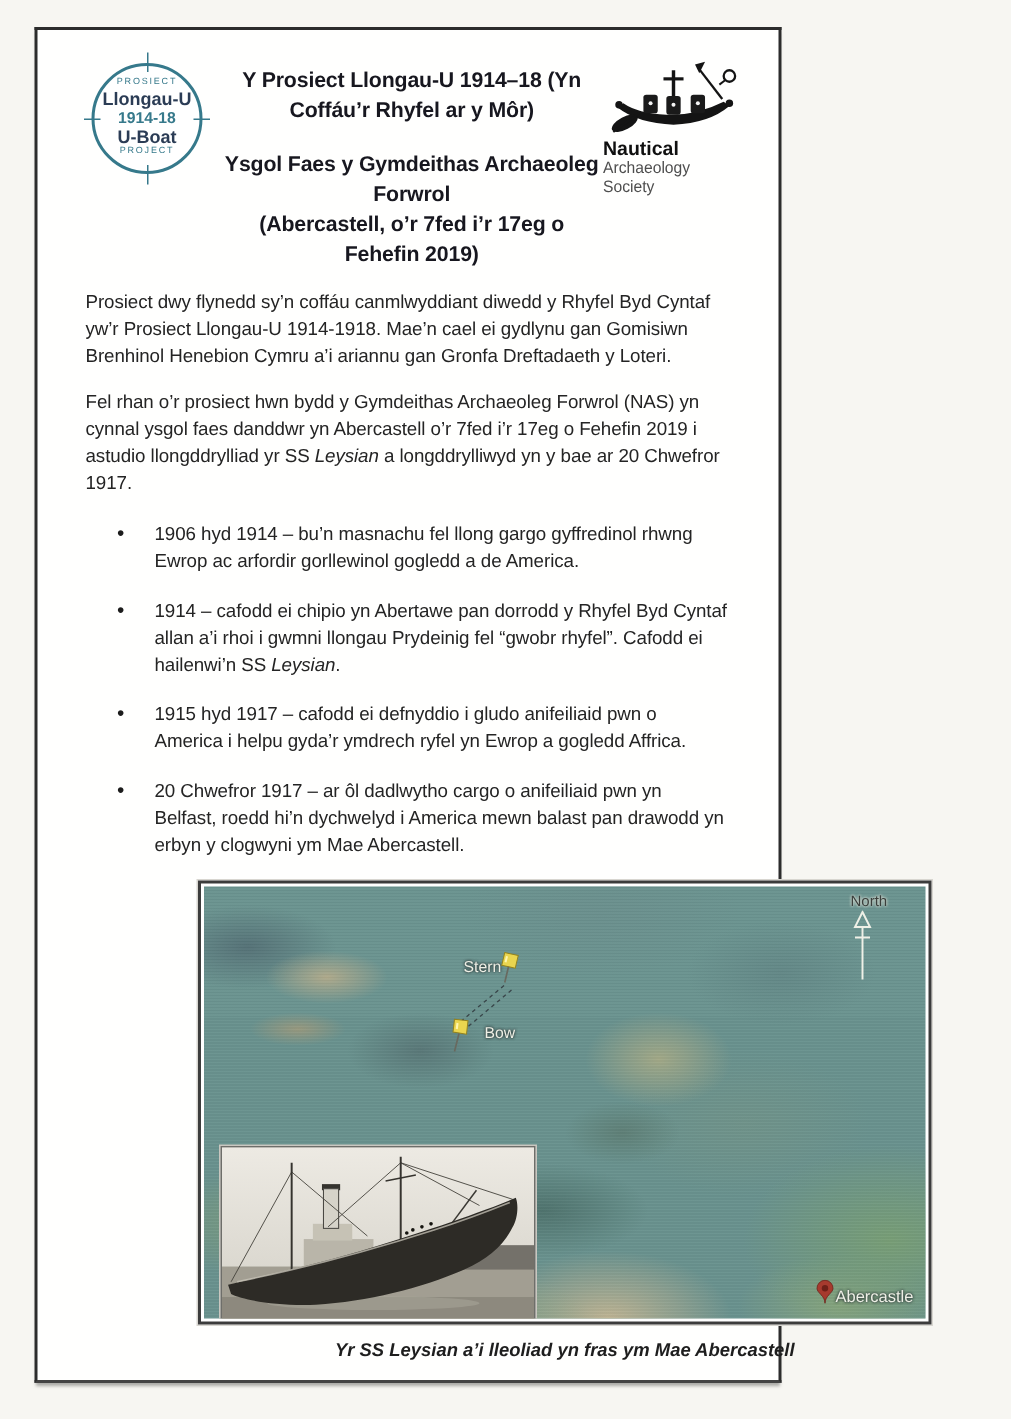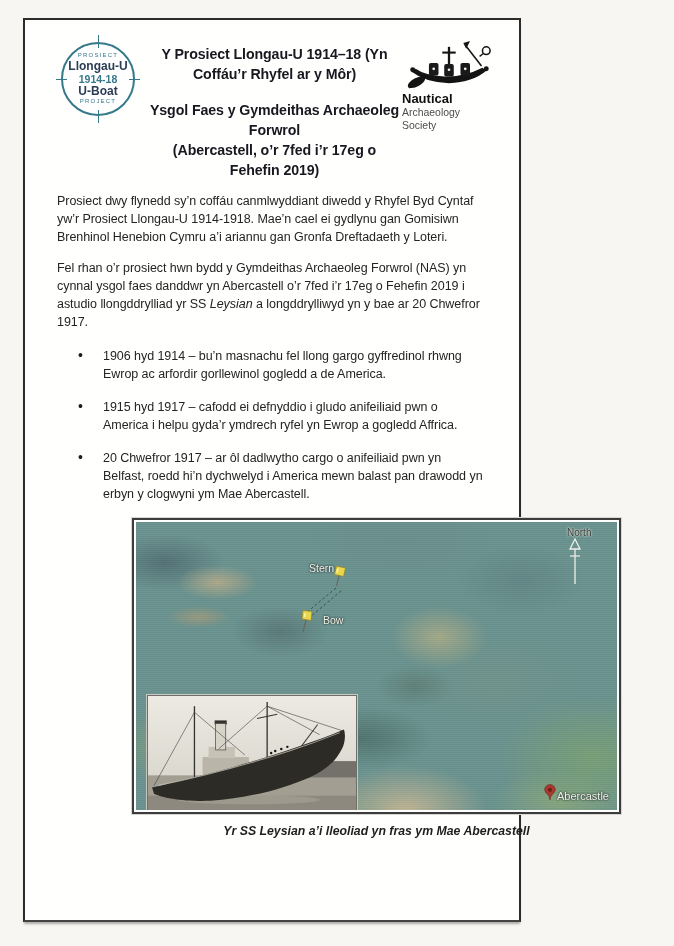--- a/index.html
+++ b/index.html
@@ -122,33 +122,34 @@
         <div class="nas-light">Society</div>
       </div>
     </div>
 
     <div class="main">
       <p class="para">Prosiect dwy flynedd sy’n coffáu canmlwyddiant diwedd y Rhyfel Byd Cyntaf yw’r Prosiect Llongau-U 1914-1918. Mae’n cael ei gydlynu gan Gomisiwn Brenhinol Henebion Cymru a’i ariannu gan Gronfa Dreftadaeth y Loteri.</p>
       <p class="para"><span>Fel rhan o’r prosiect hwn bydd y Gymdeithas Archaeoleg Forwrol (NAS) yn cynnal ysgol faes danddwr yn Abercastell o’r 7fed i’r 17eg o Fehefin 2019 i astudio llongddrylliad yr SS </span><span class="it">Leysian</span><span> a longddrylliwyd yn y bae ar 20 Chwefror 1917.</span></p>
 
       <ul class="bullets">
         <li><span>1906 hyd 1914 – bu’n masnachu fel llong gargo gyffredinol rhwng Ewrop ac arfordir gorllewinol gogledd a de America.</span><span class="it"></span><span></span></li>
+        <li><span>1914 – cafodd ei chipio yn Abertawe pan dorrodd y Rhyfel Byd Cyntaf allan a’i rhoi i gwmni llongau Prydeinig fel “gwobr rhyfel”. Cafodd ei hailenwi’n SS </span><span class="it">Leysian</span><span>.</span></li>
         <li><span>1915 hyd 1917 – cafodd ei defnyddio i gludo anifeiliaid pwn o America i helpu gyda’r ymdrech ryfel yn Ewrop a gogledd Affrica.</span><span class="it"></span><span></span></li>
         <li><span>20 Chwefror 1917 – ar ôl dadlwytho cargo o anifeiliaid pwn yn Belfast, roedd hi’n dychwelyd i America mewn balast pan drawodd yn erbyn y clogwyni ym Mae Abercastell.</span><span class="it"></span><span></span></li>
       </ul>
 
       <div class="map-frame">
         <div class="map">
 
           <svg class="wreck-line" width="60" height="70">
             <line x1="42" y1="28" x2="12" y2="53" stroke="#39464a" stroke-width="0.9" stroke-dasharray="2.5,2.5"></line>
             <line x1="47" y1="31" x2="15" y2="58" stroke="#39464a" stroke-width="0.9" stroke-dasharray="2.5,2.5"></line>
           </svg>
 
-          <span class="map-label" style="left:173px;top:40px;">Stern</span>
+          <span class="map-label" style="left:173px;top:48px;">Stern</span>
           <svg class="pin" style="left:196px;top:42px;" width="16" height="24" viewBox="0 0 16 24">
             <path d="M4.5,2 L13.5,4 L11.5,12.5 L2.5,10.5 Z" fill="#ead54f" stroke="#94831f" stroke-width="0.7"></path>
             <line x1="6" y1="4.5" x2="5" y2="8.5" stroke="#fdf6b0" stroke-width="1.4"></line>
             <line x1="7" y1="11.5" x2="4.5" y2="22" stroke="#68695f" stroke-width="1.1"></line>
           </svg>
 
           <svg class="pin" style="left:163px;top:86px;" width="16" height="26" viewBox="0 0 16 26">
             <path d="M4,2.5 L13,3.5 L12,12.5 L3,11 Z" fill="#ead54f" stroke="#94831f" stroke-width="0.7"></path>
             <line x1="6" y1="5" x2="5.5" y2="9" stroke="#fdf6b0" stroke-width="1.4"></line>
             <line x1="7" y1="12" x2="4" y2="24" stroke="#68695f" stroke-width="1.1"></line>

